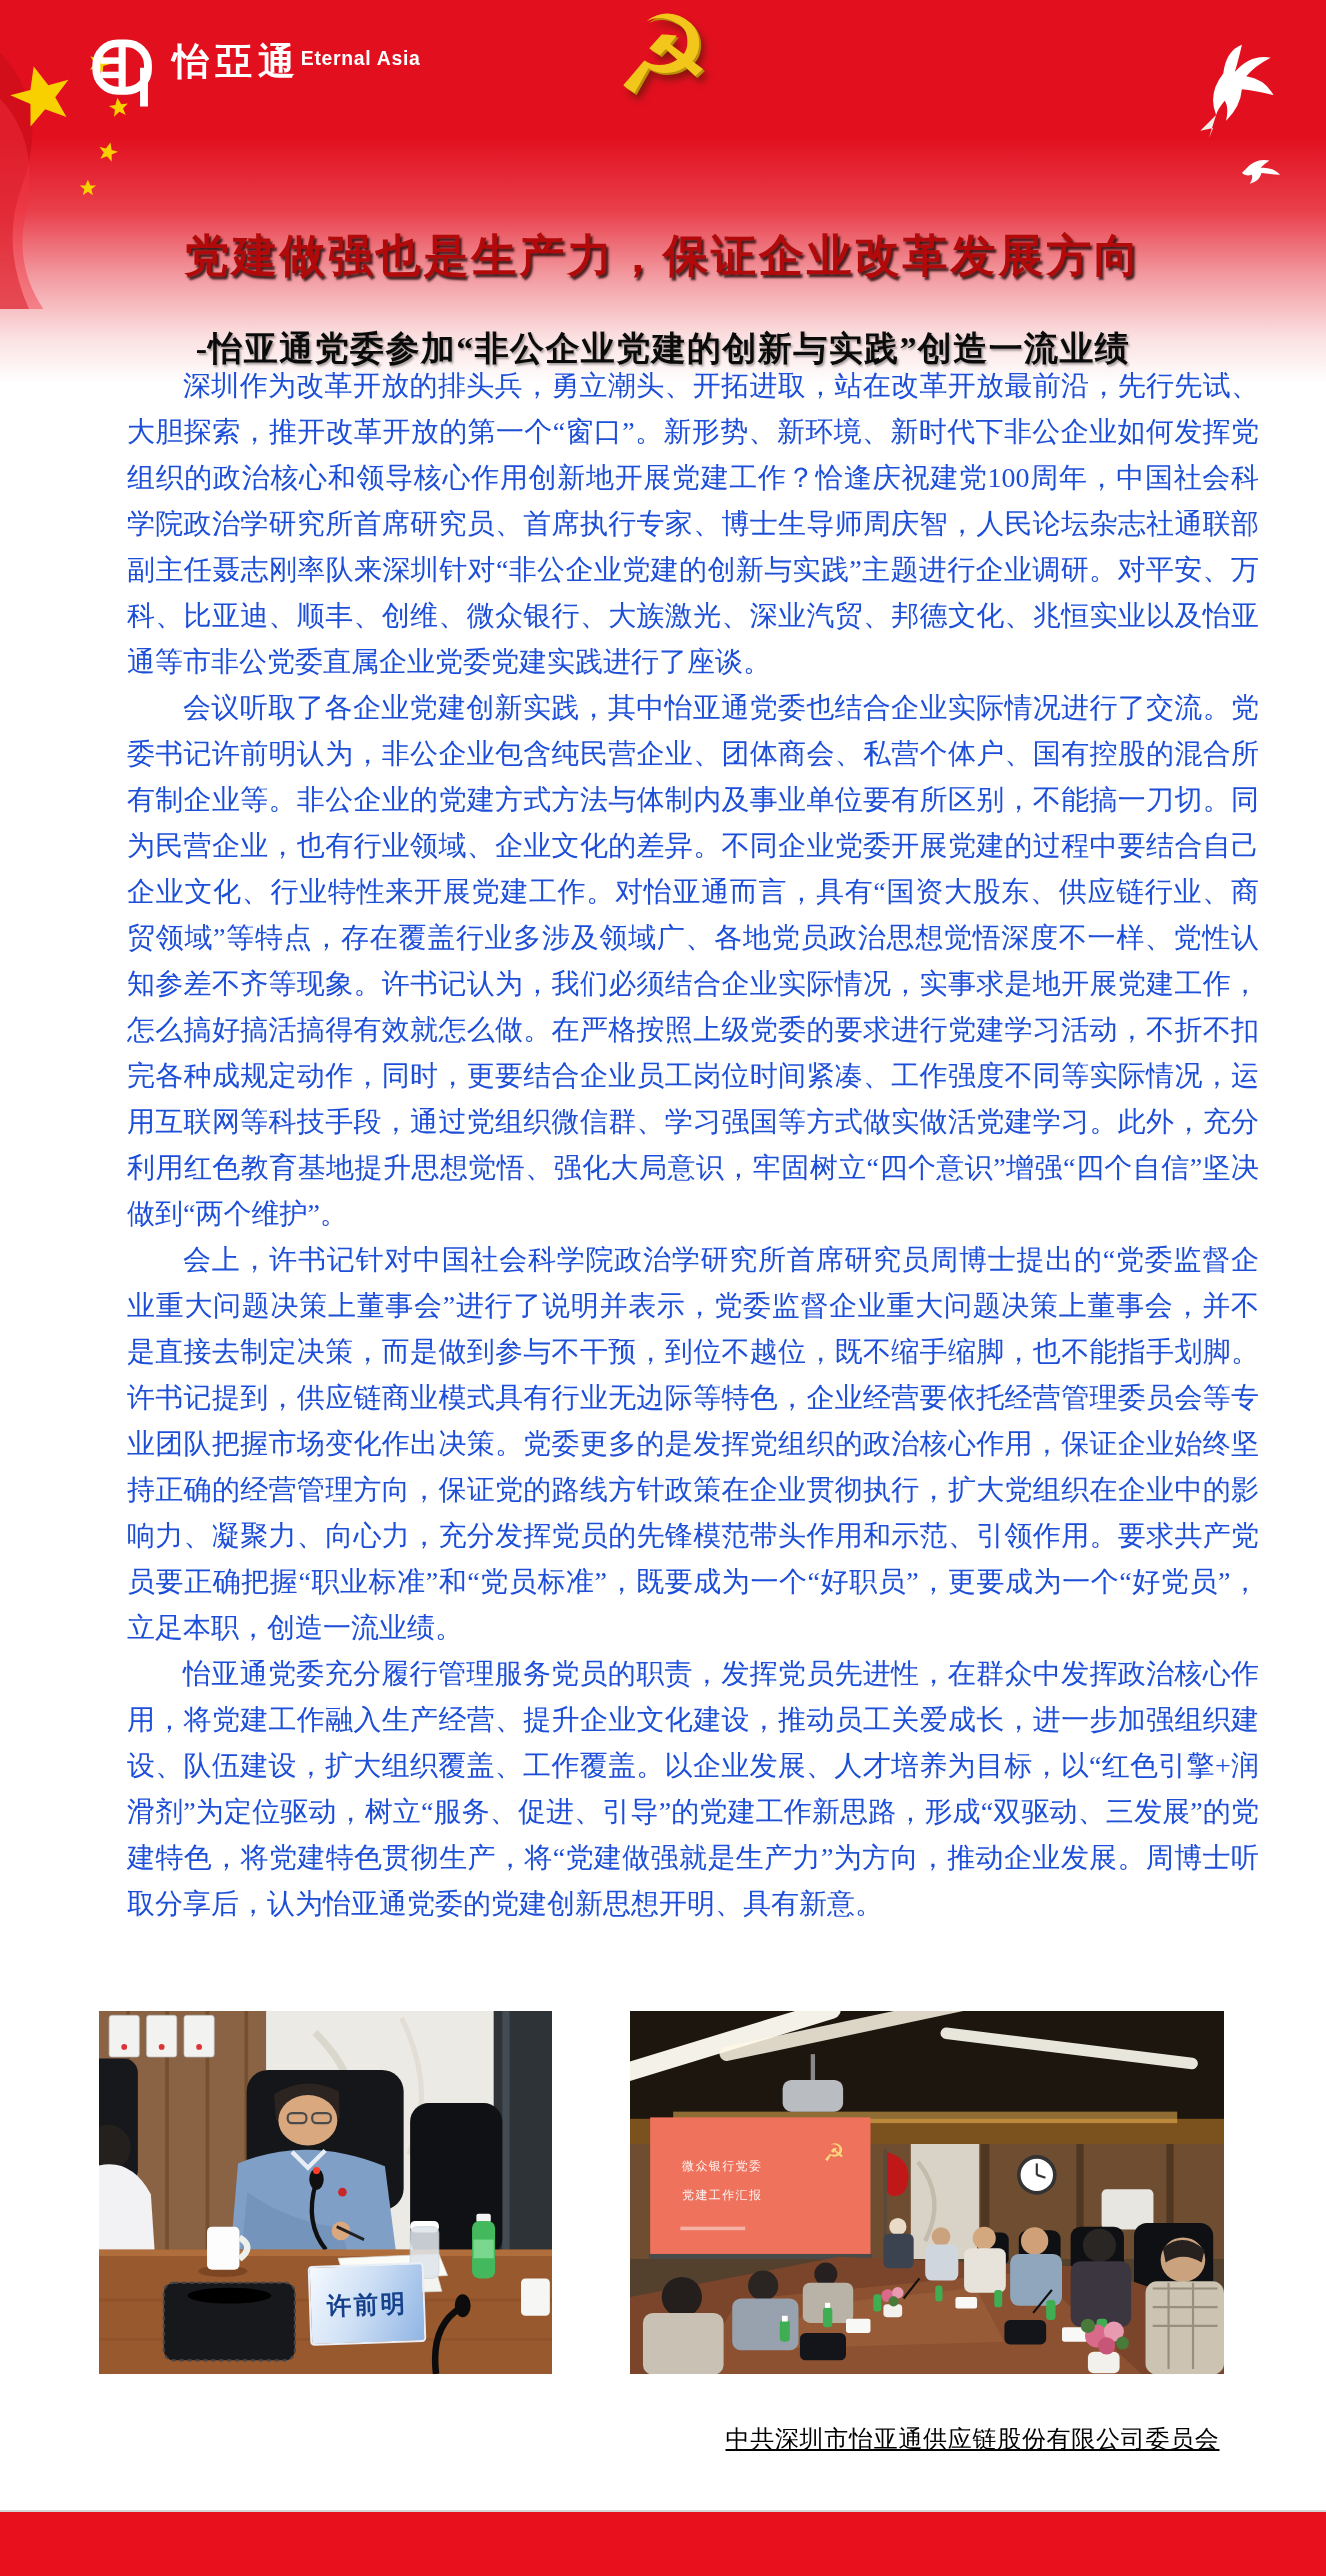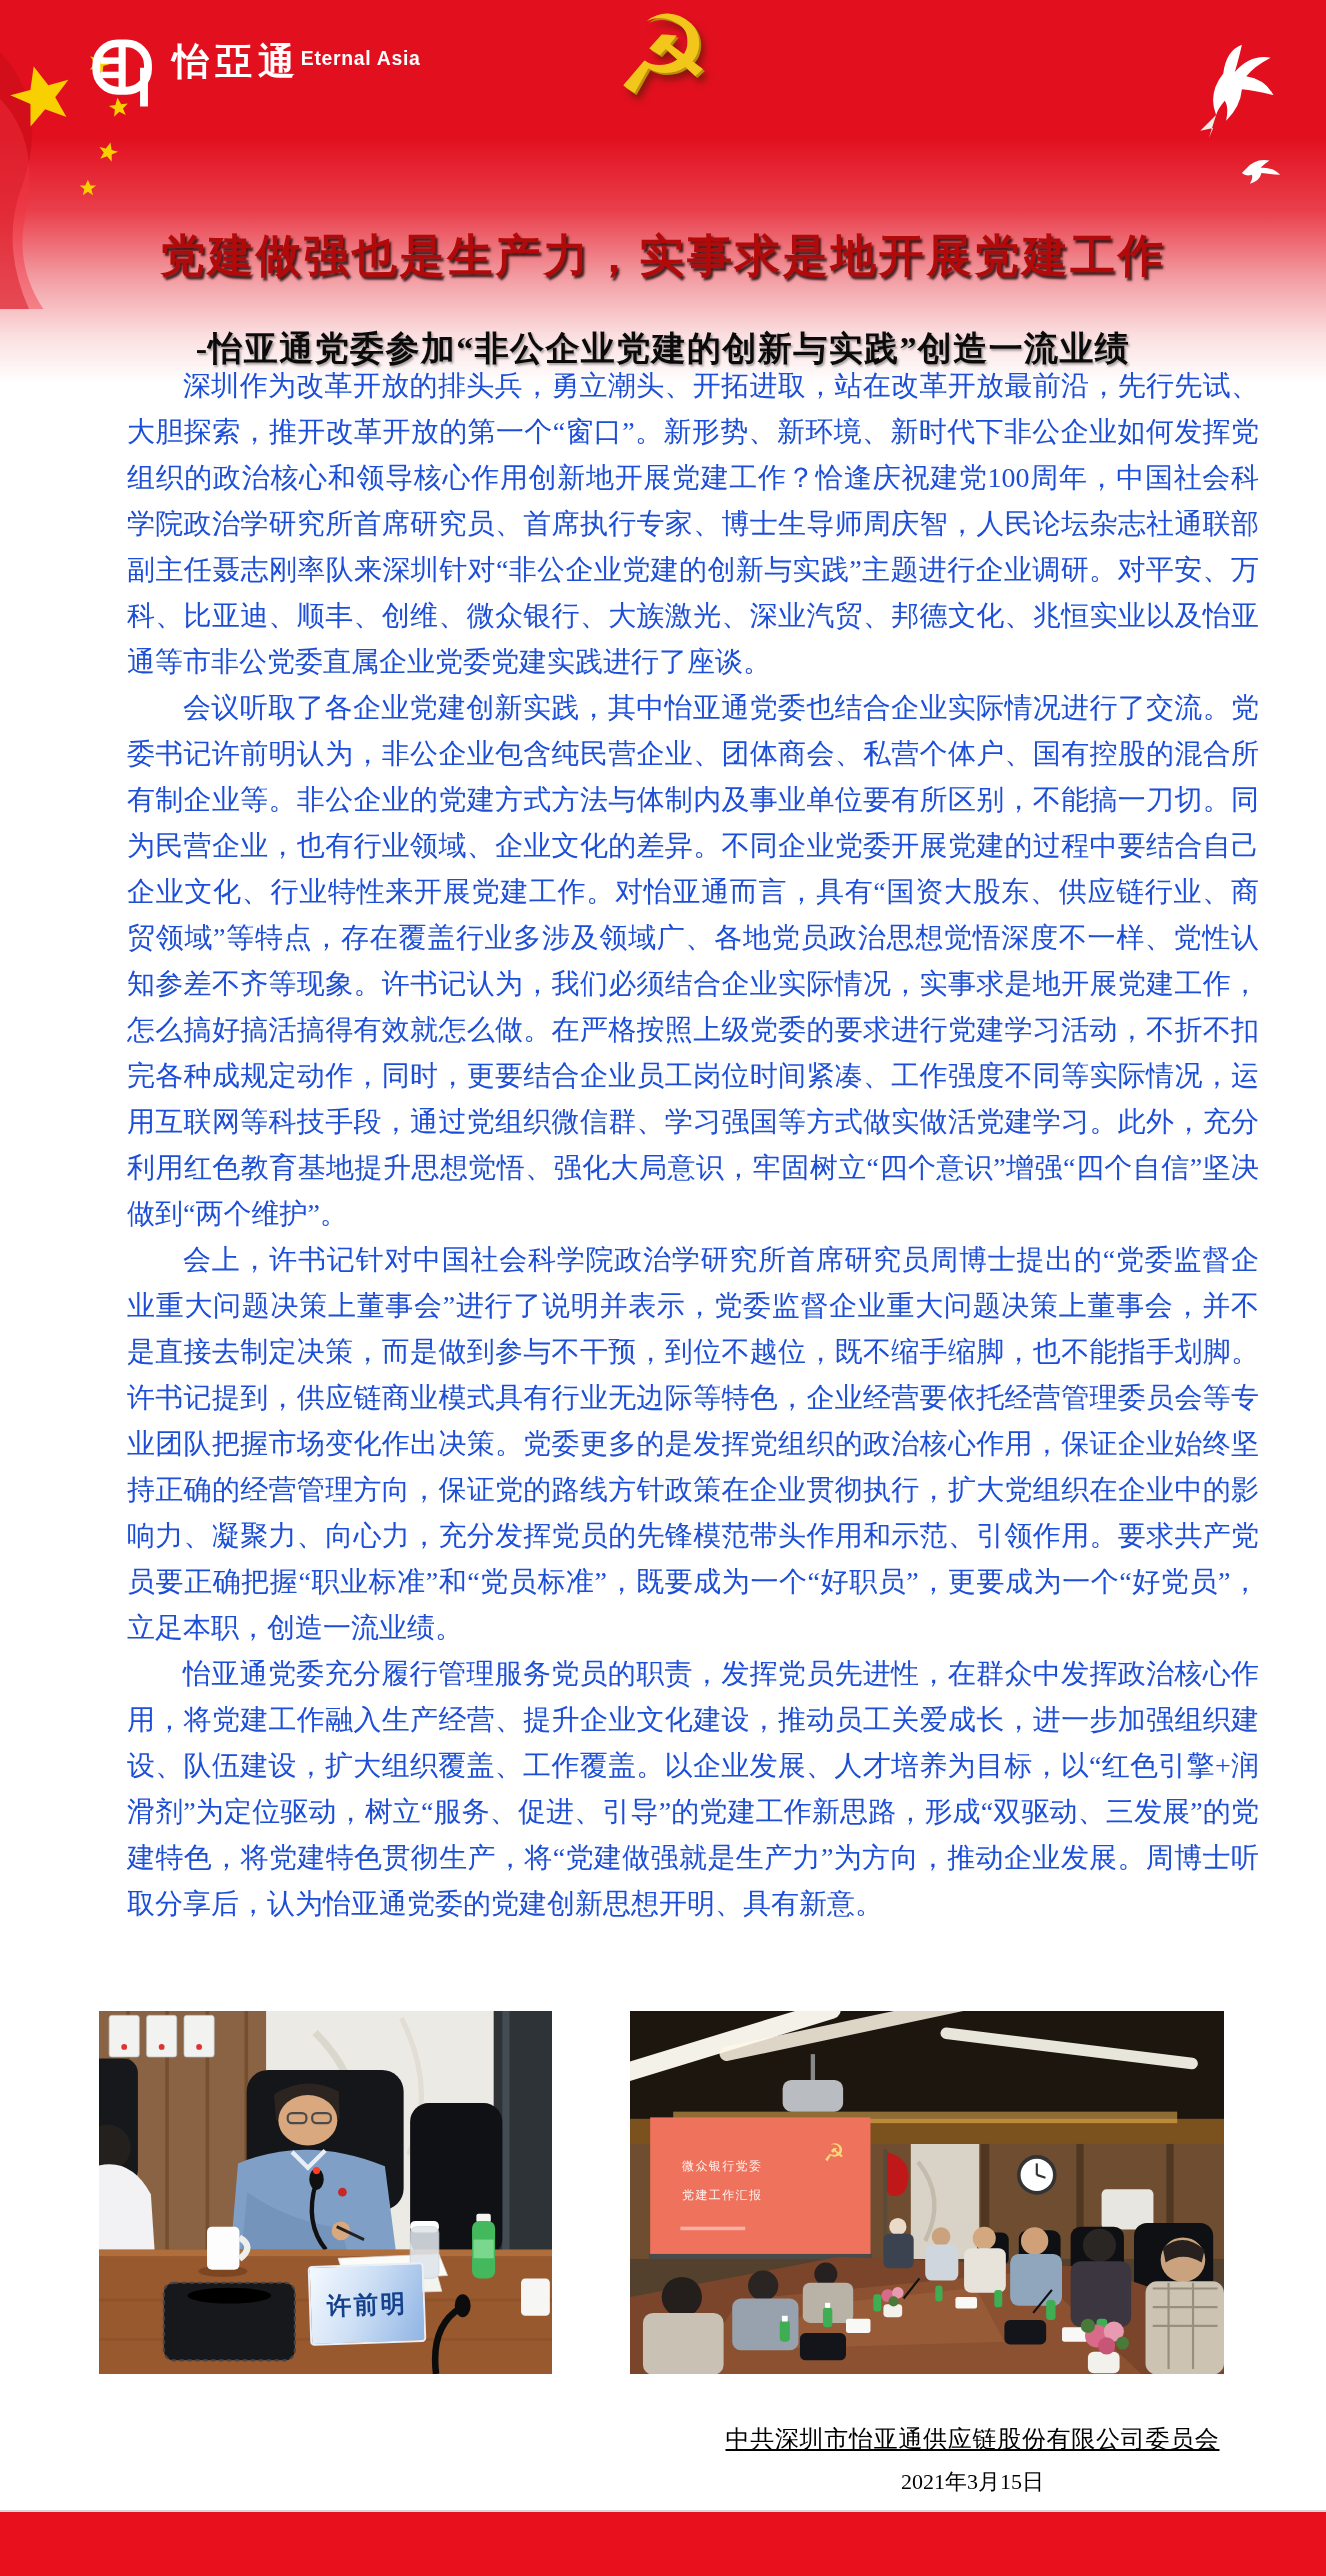--- a/index.html
+++ b/index.html
@@ -97,21 +97,21 @@
         <g>
           <path d="M82 120 Q70 90 92 62 Q96 30 118 22 Q112 48 108 60 Q130 35 158 40 Q135 52 124 66 Q150 70 162 92 Q136 86 118 84 Q116 108 96 128 Q100 108 94 100 Q84 112 82 120 Z" fill="#ffffff"></path>
           <path d="M82 120 L60 142 L78 138 L72 152 Z" fill="#f2efe9"></path>
         </g>
         <g transform="translate(118,176) scale(0.62)">
           <path d="M10 30 Q30 6 62 12 Q48 22 42 28 Q70 26 86 44 Q60 42 44 40 Q40 58 18 64 Q26 50 22 44 Q8 48 0 40 Q6 34 10 30 Z" fill="#ffffff"></path>
         </g>
       </svg>
     </div>
 
-    <h1 class="page-title">党建做强也是生产力，实事求是地开展党建工作</h1>
+    <h1 class="page-title">党建做强也是生产力，保证企业改革发展方向</h1>
     <h2 class="page-subtitle">-怡亚通党委参加“非公企业党建的创新与实践”创造一流业绩</h2>
   </header>
 
   <main class="article">
     <p>深圳作为改革开放的排头兵，勇立潮头、开拓进取，站在改革开放最前沿，先行先试、大胆探索，推开改革开放的第一个“窗口”。新形势、新环境、新时代下非公企业如何发挥党组织的政治核心和领导核心作用创新地开展党建工作？恰逢庆祝建党100周年，中国社会科学院政治学研究所首席研究员、首席执行专家、博士生导师周庆智，人民论坛杂志社通联部副主任聂志刚率队来深圳针对“非公企业党建的创新与实践”主题进行企业调研。对平安、万科、比亚迪、顺丰、创维、微众银行、大族激光、深业汽贸、邦德文化、兆恒实业以及怡亚通等市非公党委直属企业党委党建实践进行了座谈。</p>
     <p>会议听取了各企业党建创新实践，其中怡亚通党委也结合企业实际情况进行了交流。党委书记许前明认为，非公企业包含纯民营企业、团体商会、私营个体户、国有控股的混合所有制企业等。非公企业的党建方式方法与体制内及事业单位要有所区别，不能搞一刀切。同为民营企业，也有行业领域、企业文化的差异。不同企业党委开展党建的过程中要结合自己企业文化、行业特性来开展党建工作。对怡亚通而言，具有“国资大股东、供应链行业、商贸领域”等特点，存在覆盖行业多涉及领域广、各地党员政治思想觉悟深度不一样、党性认知参差不齐等现象。许书记认为，我们必须结合企业实际情况，实事求是地开展党建工作，怎么搞好搞活搞得有效就怎么做。在严格按照上级党委的要求进行党建学习活动，不折不扣完各种成规定动作，同时，更要结合企业员工岗位时间紧凑、工作强度不同等实际情况，运用互联网等科技手段，通过党组织微信群、学习强国等方式做实做活党建学习。此外，充分利用红色教育基地提升思想觉悟、强化大局意识，牢固树立“四个意识”增强“四个自信”坚决做到“两个维护”。</p>
     <p>会上，许书记针对中国社会科学院政治学研究所首席研究员周博士提出的“党委监督企业重大问题决策上董事会”进行了说明并表示，党委监督企业重大问题决策上董事会，并不是直接去制定决策，而是做到参与不干预，到位不越位，既不缩手缩脚，也不能指手划脚。许书记提到，供应链商业模式具有行业无边际等特色，企业经营要依托经营管理委员会等专业团队把握市场变化作出决策。党委更多的是发挥党组织的政治核心作用，保证企业始终坚持正确的经营管理方向，保证党的路线方针政策在企业贯彻执行，扩大党组织在企业中的影响力、凝聚力、向心力，充分发挥党员的先锋模范带头作用和示范、引领作用。要求共产党员要正确把握“职业标准”和“党员标准”，既要成为一个“好职员”，更要成为一个“好党员”，立足本职，创造一流业绩。</p>
     <p>怡亚通党委充分履行管理服务党员的职责，发挥党员先进性，在群众中发挥政治核心作用，将党建工作融入生产经营、提升企业文化建设，推动员工关爱成长，进一步加强组织建设、队伍建设，扩大组织覆盖、工作覆盖。以企业发展、人才培养为目标，以“红色引擎+润滑剂”为定位驱动，树立“服务、促进、引导”的党建工作新思路，形成“双驱动、三发展”的党建特色，将党建特色贯彻生产，将“党建做强就是生产力”为方向，推动企业发展。周博士听取分享后，认为怡亚通党委的党建创新思想开明、具有新意。</p>
   </main>
 
@@ -328,17 +328,16 @@
         <circle cx="366" cy="404" r="7" fill="#4a7a3a"></circle>
       </g>
     </svg>
     <div class="screen-text">
       <div>微众银行党委</div>
       <div>党建工作汇报</div>
     </div>
   </figure>
 
   <div class="footer-credit">中共深圳市怡亚通供应链股份有限公司委员会</div>
-  <div class="footer-date">2021年3月15日</div>
   <div class="footer-bar"></div>
 
 </div>
 
 
 </body></html>

